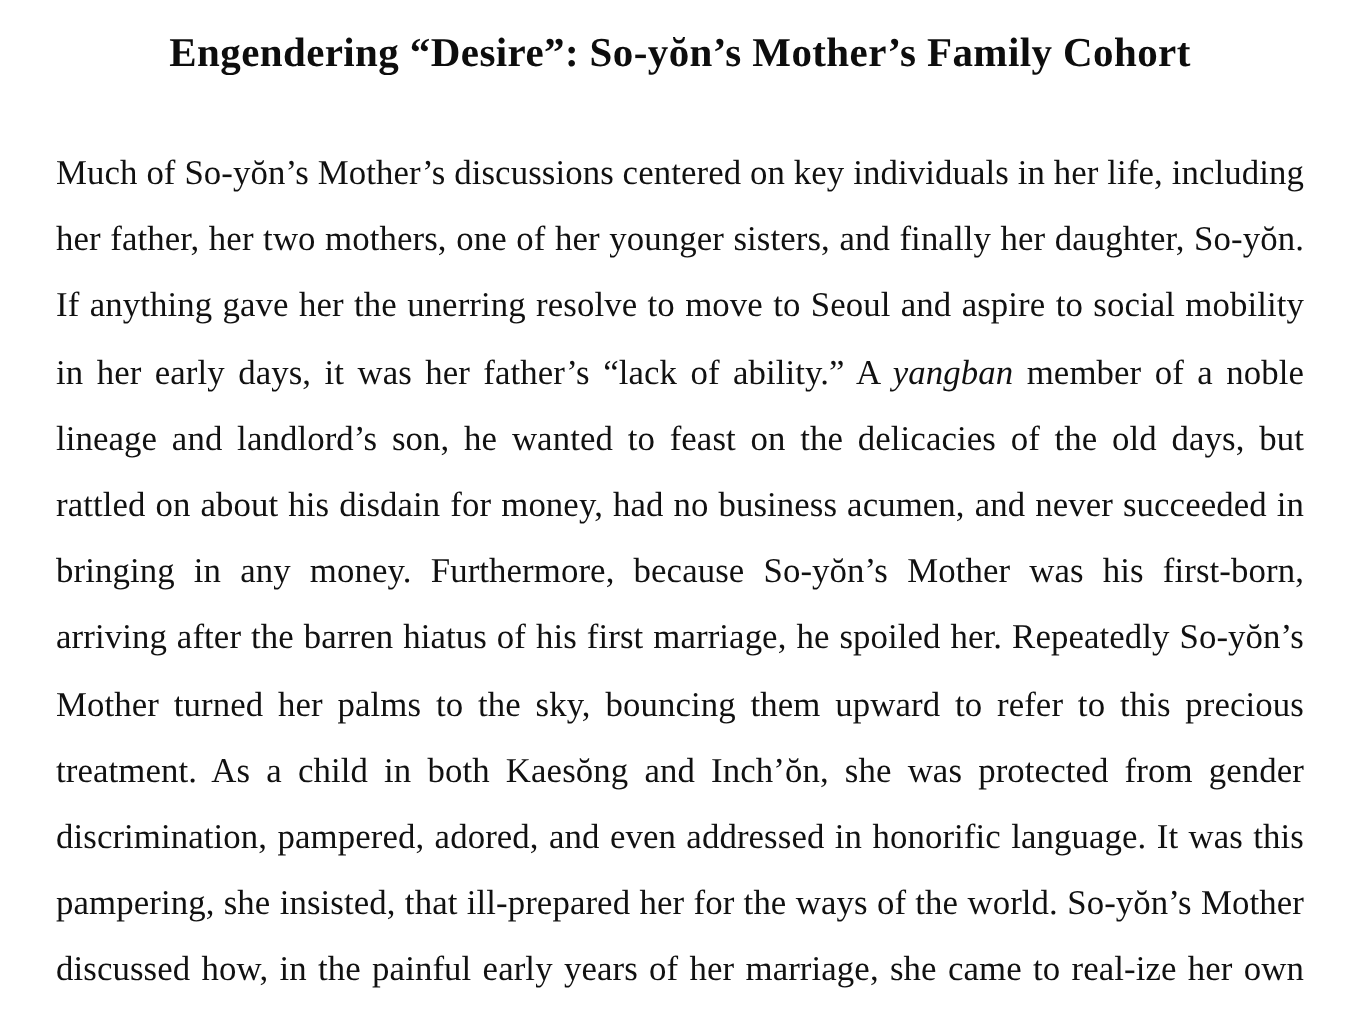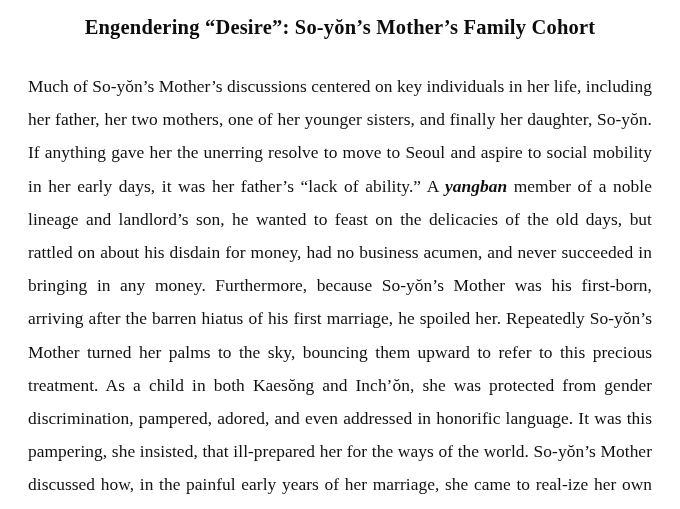--- a/index.html
+++ b/index.html
@@ -36,21 +36,20 @@
     font-size: 17.4px;
     line-height: 33.2px;
     text-align: justify;
     text-justify: inter-word;
     letter-spacing: 0.05px;
     color: #111111;
     margin: 0;
   }
   .body-text i {
     font-style: italic;
-    font-weight: bold;
   }
 </style>
 </head>
 <body>
 
 <div class="page">
 
   <h1 class="heading">Engendering “Desire”: So-yŏn’s Mother’s Family Cohort</h1>
 
   <p class="body-text">

